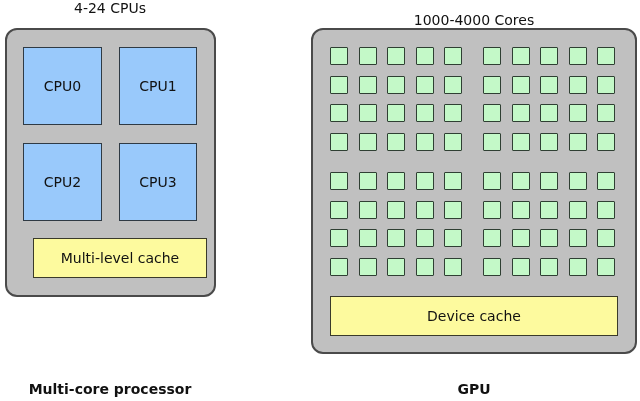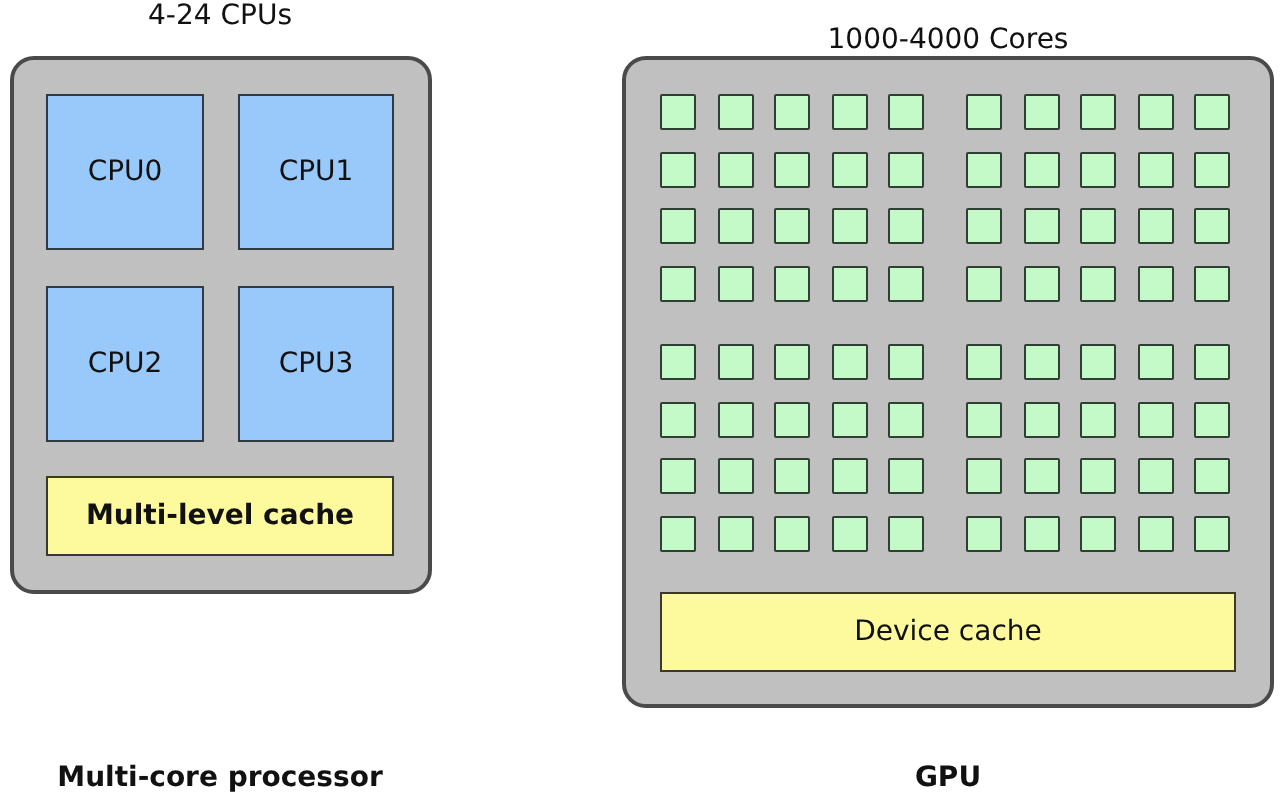--- a/index.html
+++ b/index.html
@@ -21,21 +21,21 @@
 <div class="caption" style="left:110px; top:0px;">4-24 CPUs</div>
 
 <div class="chip" style="left:5px; top:28px; width:211px; height:269px;">
 </div>
 
 <div class="cpu" style="left:23px; top:47px; width:79px; height:78px;">CPU0</div>
 <div class="cpu" style="left:119px; top:47px; width:78px; height:78px;">CPU1</div>
 <div class="cpu" style="left:23px; top:143px; width:79px; height:78px;">CPU2</div>
 <div class="cpu" style="left:119px; top:143px; width:78px; height:78px;">CPU3</div>
 
-<div class="cache" style="left:23px; top:238px; width:174px; height:40px;font-weight:bold;">Multi-level cache</div>
+<div class="cache" style="left:33px; top:238px; width:174px; height:40px;">Multi-level cache</div>
 
 <div class="caption bold" style="left:110px; top:381px;">Multi-core processor</div>
 
 <div class="caption" style="left:474px; top:12px;">1000-4000 Cores</div>
 
 <div class="chip" style="left:311px; top:28px; width:326px; height:326px;"></div>
 
 <div id="gpu-cores">
     <div class="core" style="left: 330px; top: 47px;"></div>
     <div class="core" style="left: 358.5px; top: 47px;"></div>

